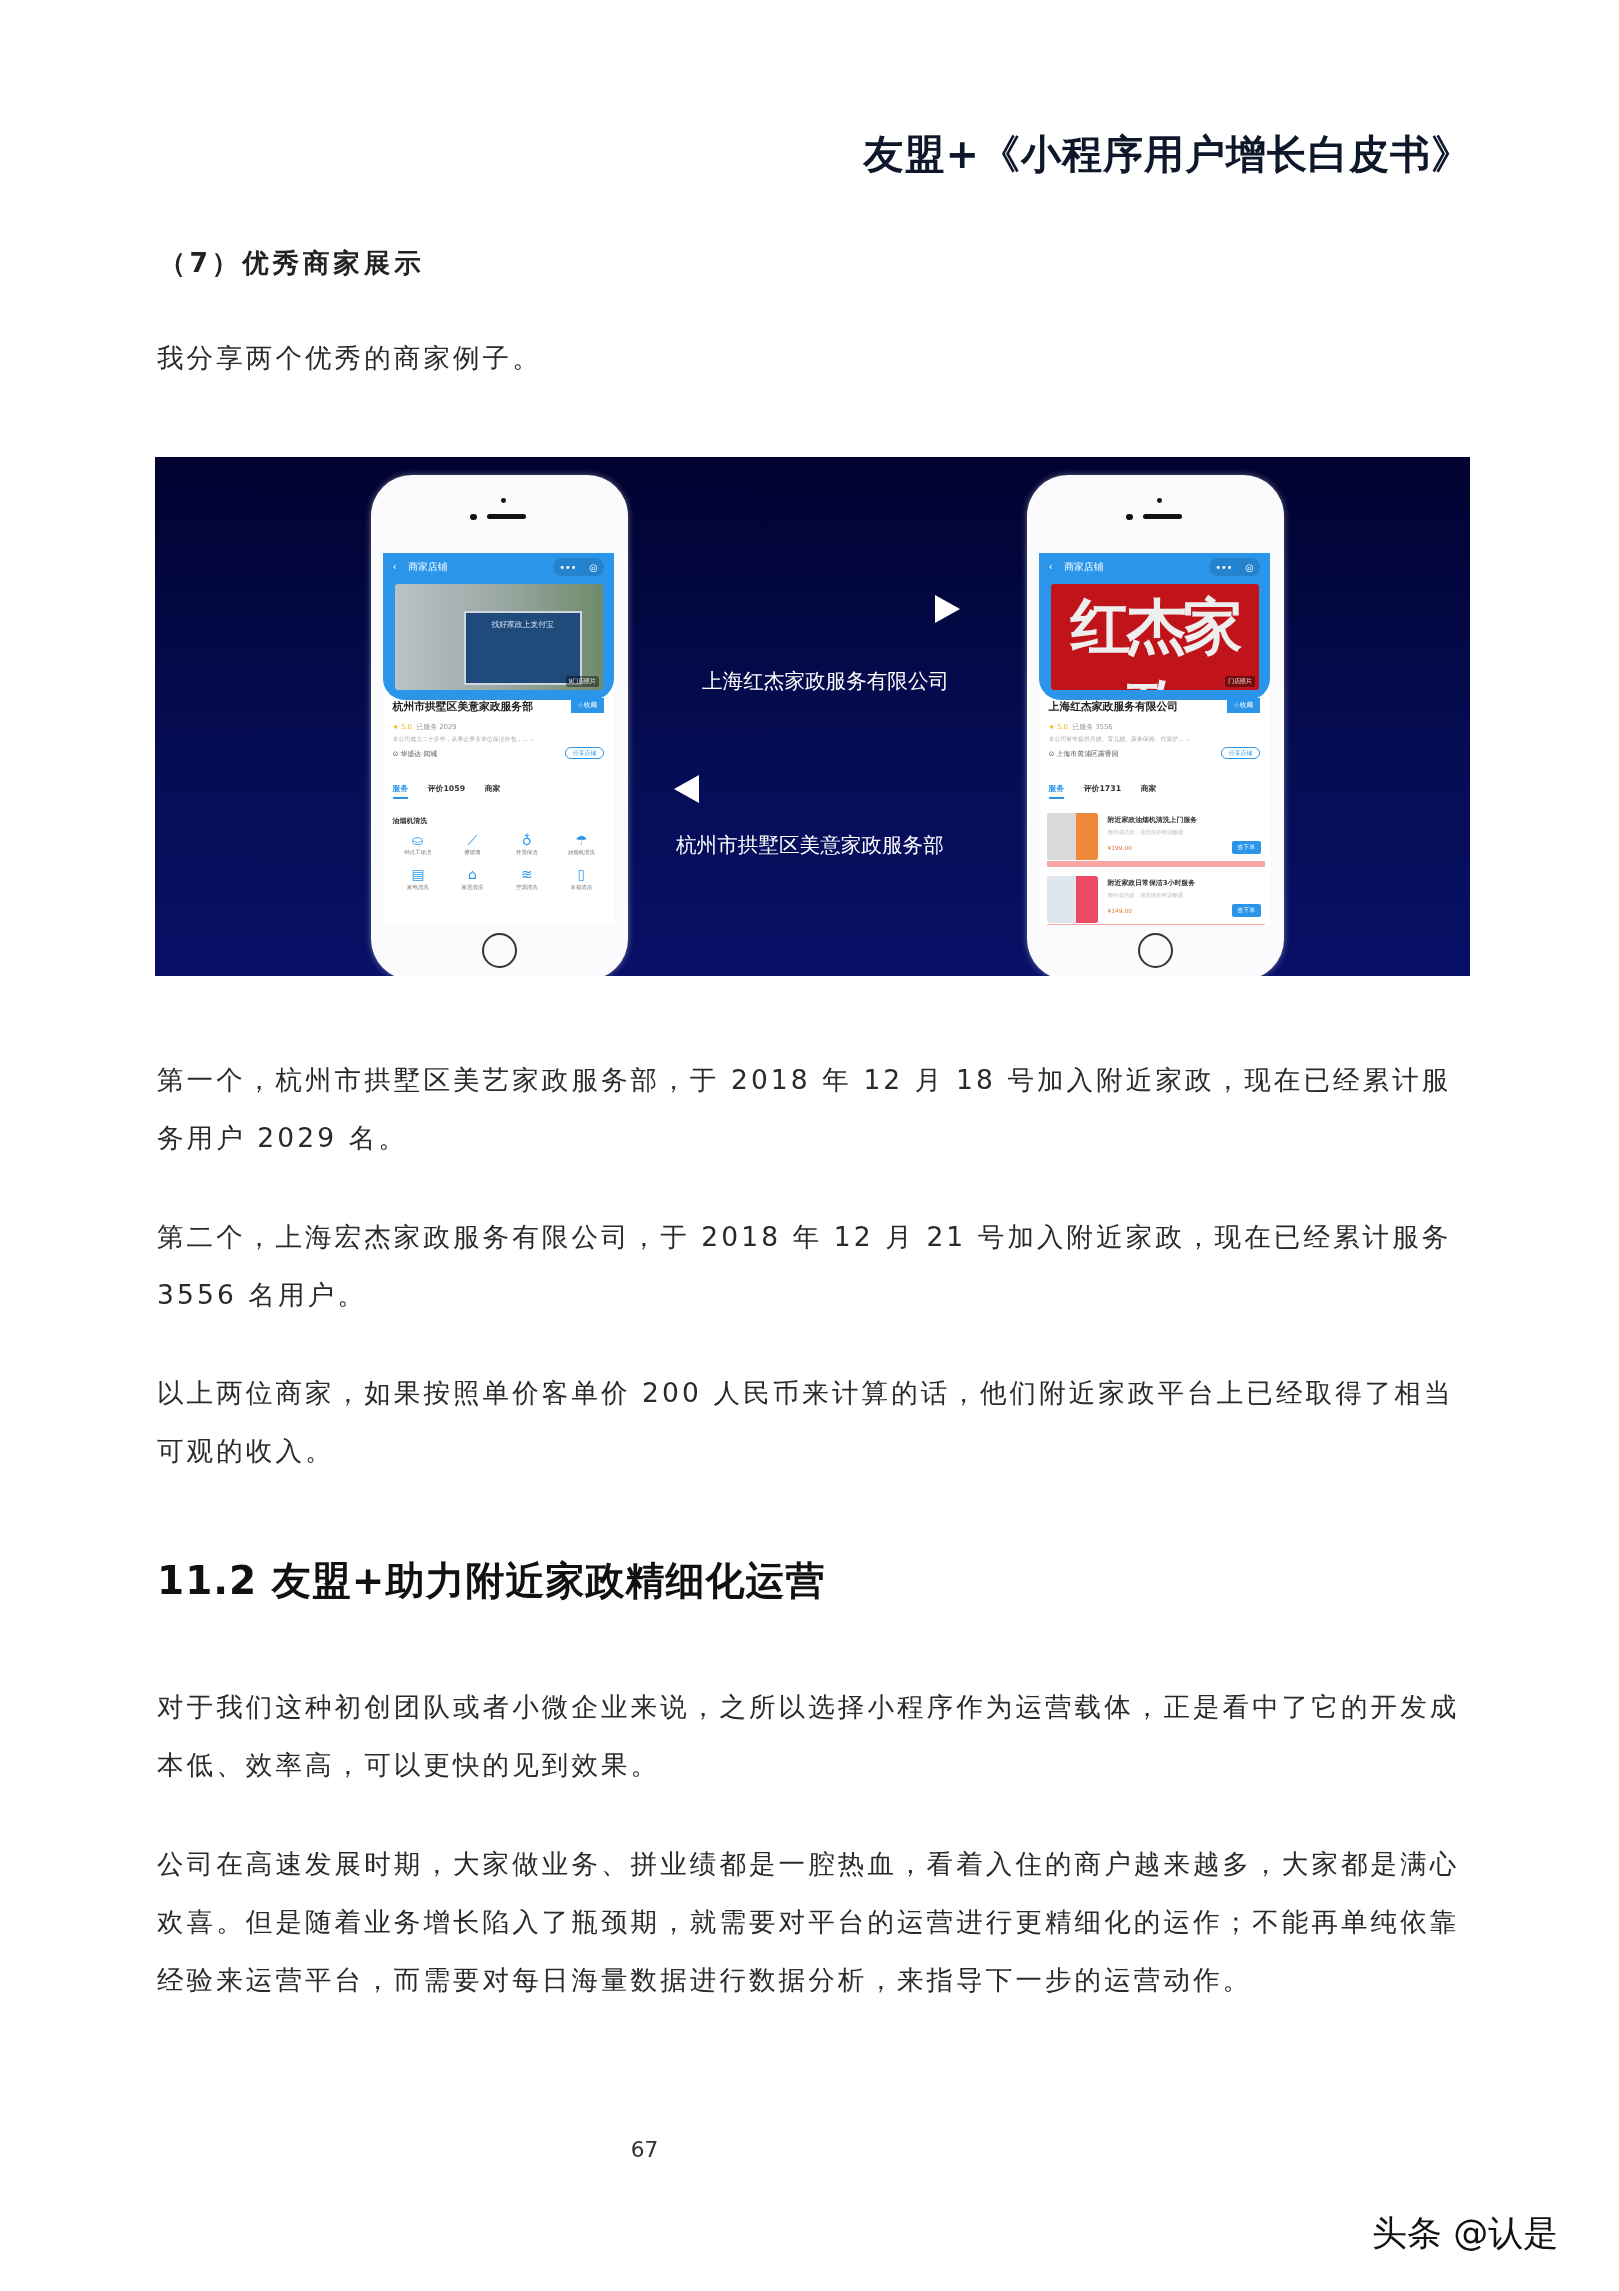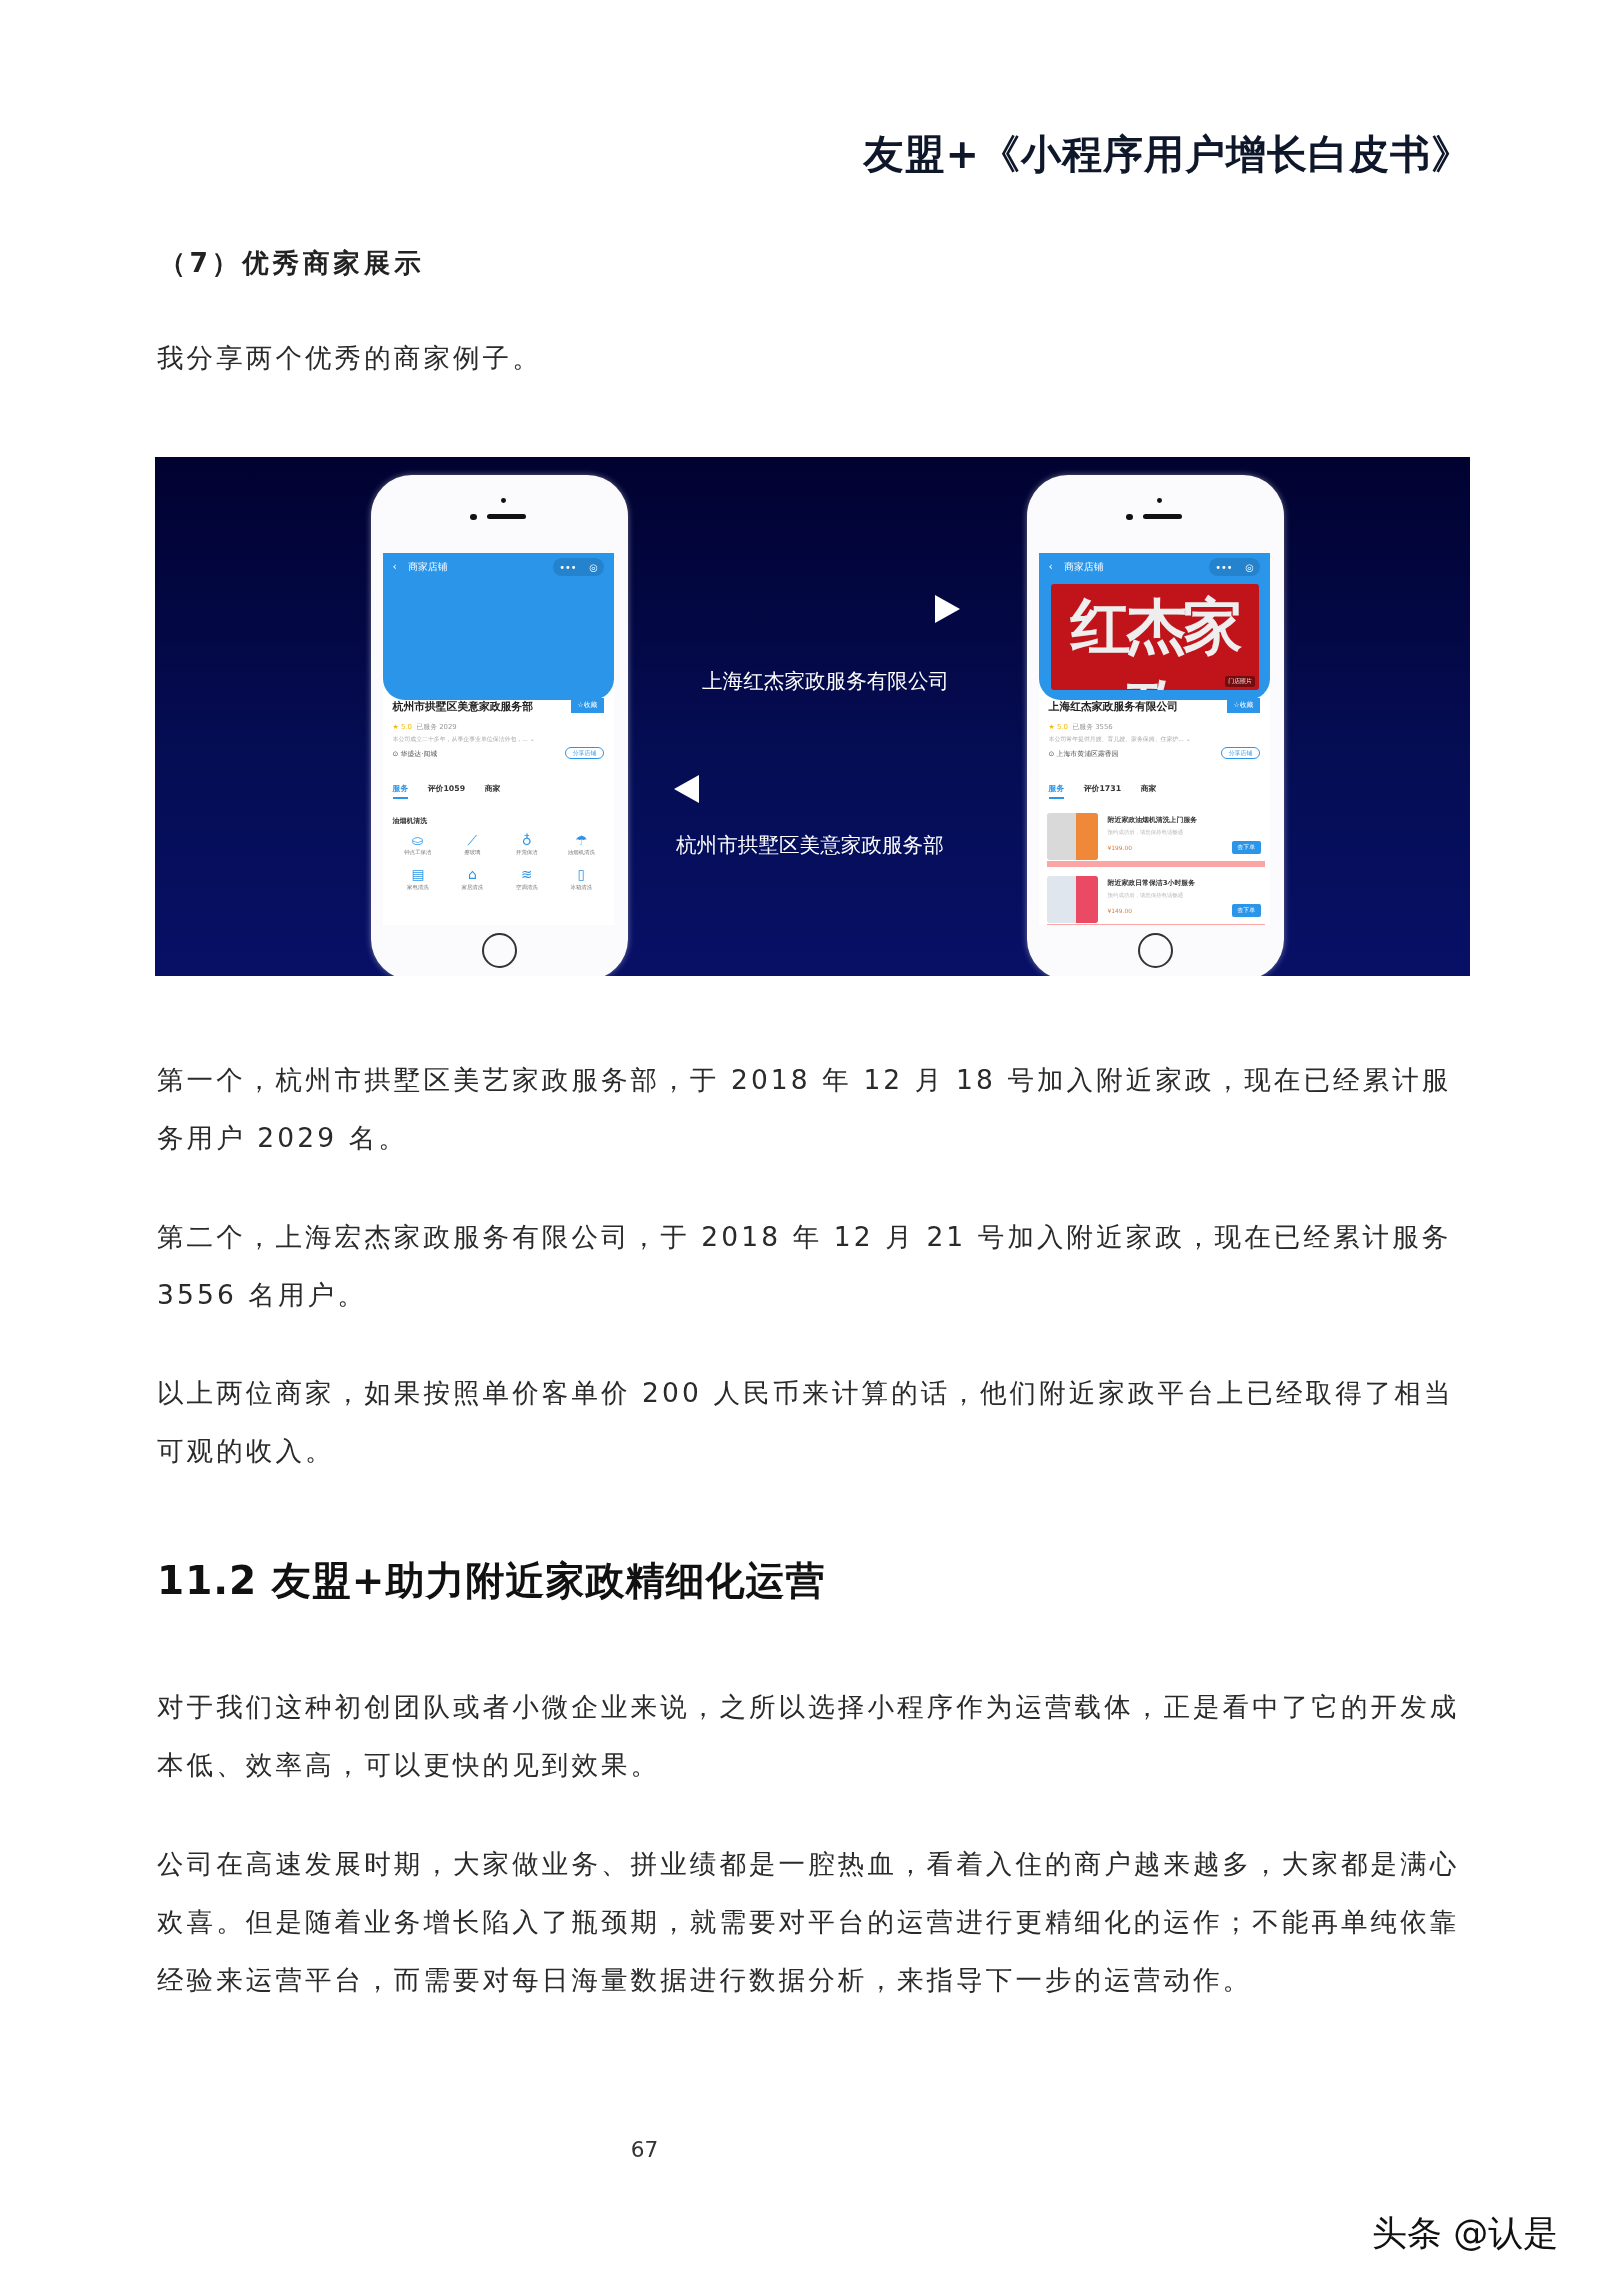--- a/index.html
+++ b/index.html
@@ -81,20 +81,26 @@
     <div class="camera"></div>
     <div class="speaker"></div>
     <div class="screen">
       <div class="screen-top"></div>
       <span class="nav-back">‹</span>
       <span class="nav-title">商家店铺</span>
       <div class="nav-capsule">
         <span>•••</span>
         <span>◎</span>
       </div>
+      <div class="hero hero-left">
+        <div class="panel">
+          <div class="panel-text">找好家政上支付宝</div>
+        </div>
+        <span class="hero-count">9门店照片</span>
+      </div>
       <div class="shop-name">杭州市拱墅区美意家政服务部</div>
       <div class="fav-btn">☆收藏</div>
       <div class="rating">
         <span class="star">★</span>
         <span class="star">5.0</span>
         &nbsp;<span>已服务 2029</span>
       </div>
       <div class="desc">本公司成立二十多年，从事企事业单位保洁外包，... ⌄</div>
       <div class="address">
         <span>⊙ </span><span>华盛达·闻城</span>

